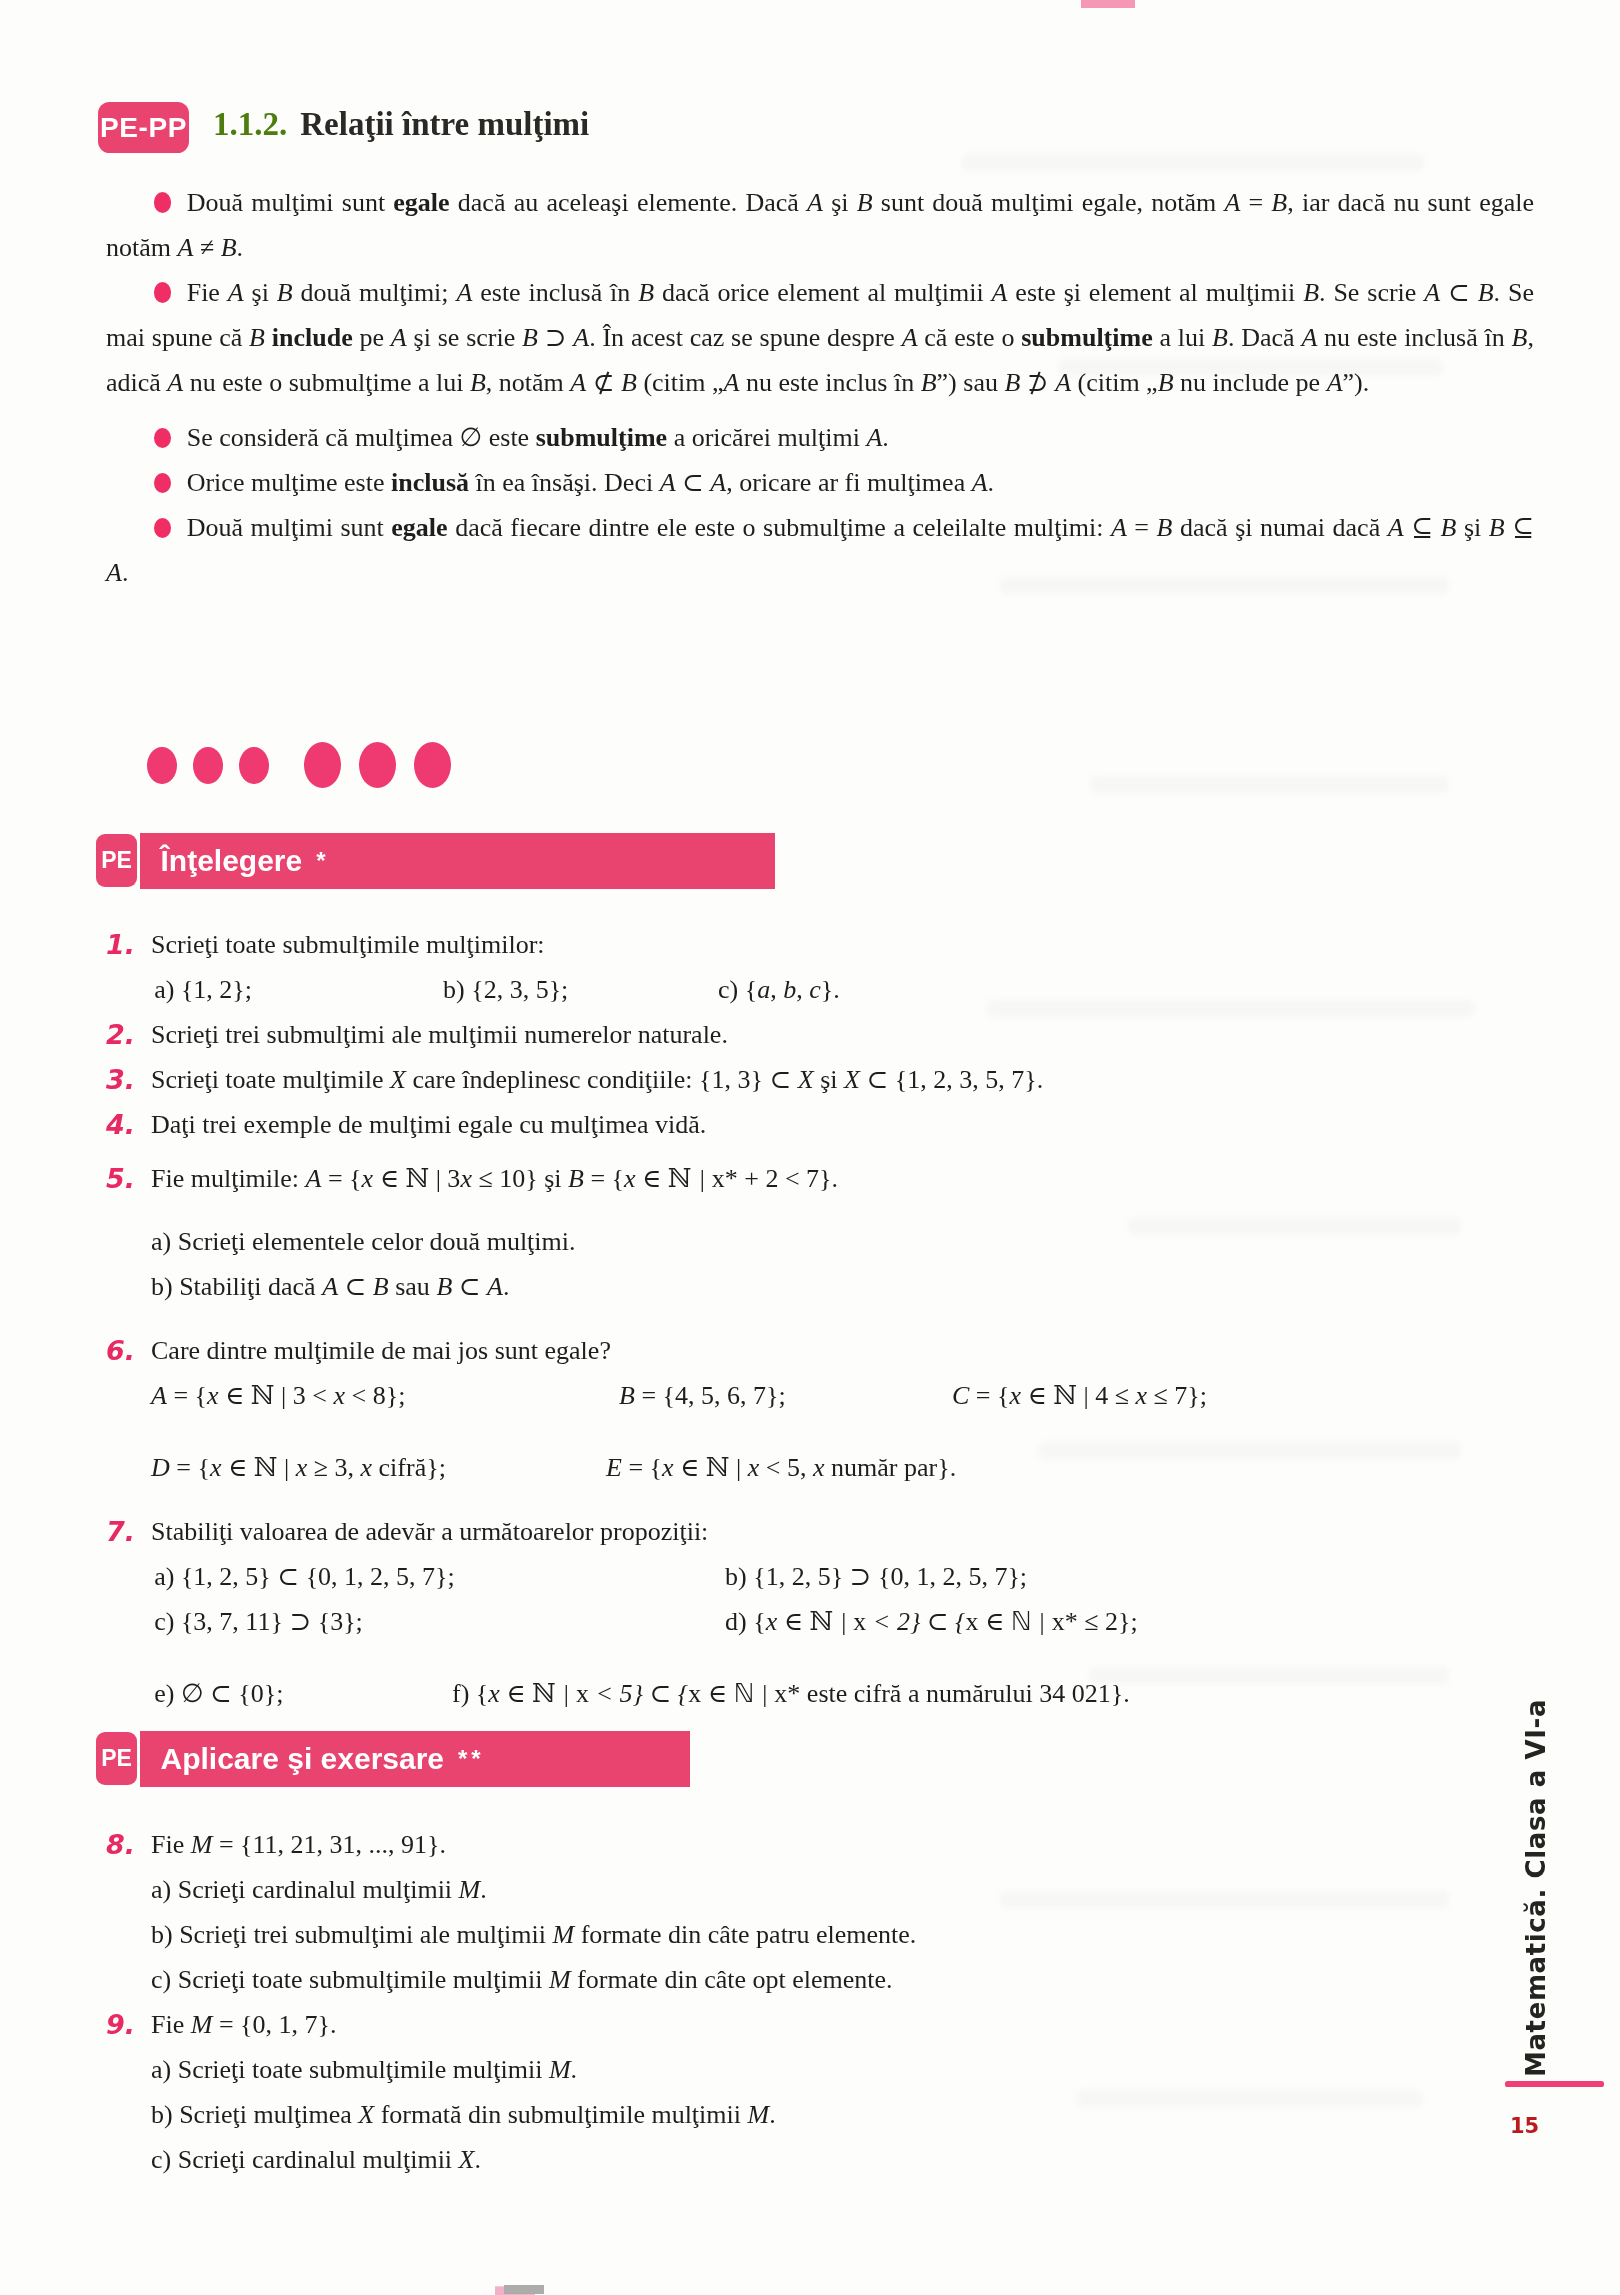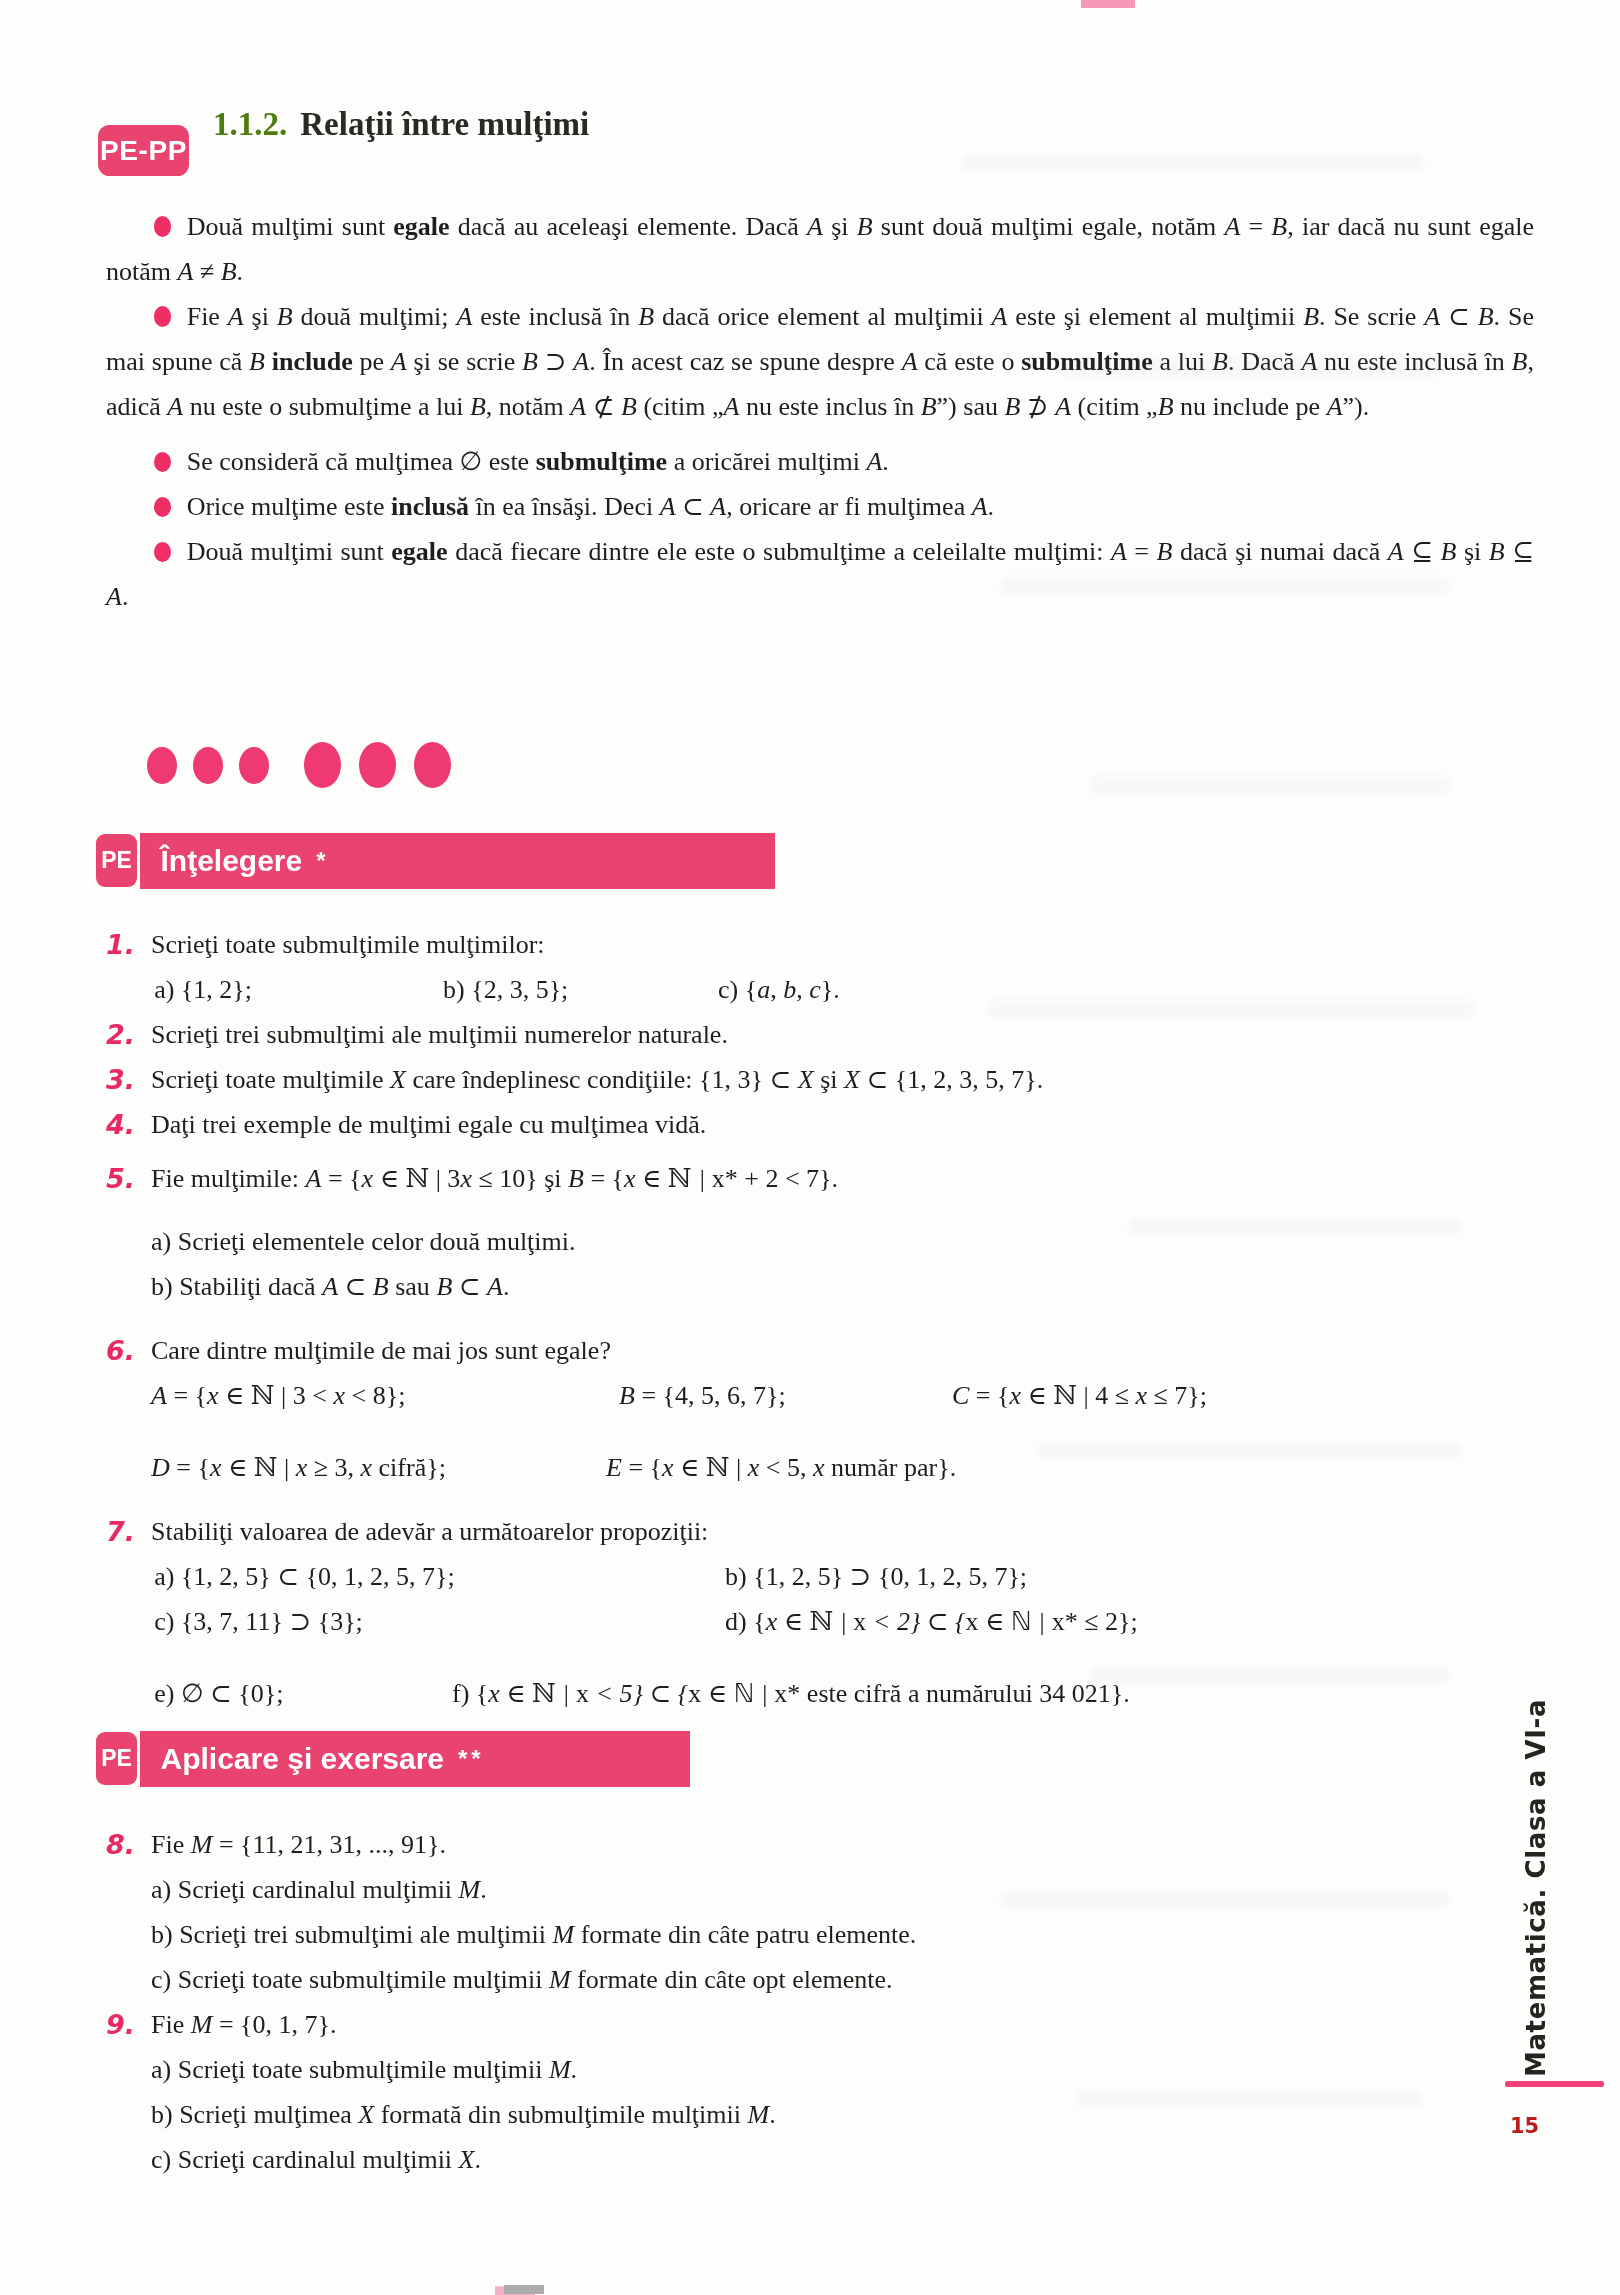--- a/index.html
+++ b/index.html
@@ -4,32 +4,32 @@
 <style>
   html,body{margin:0;padding:0;}
   body{
     width:1621px;height:2295px;position:relative;overflow:hidden;
     background:#fdfdfb;
     font-family:"Liberation Serif","DejaVu Serif","DejaVu Sans",serif;
     color:#1f1e1c;
   }
   
   .hdr-badge{
-    position:absolute;left:98px;top:125px;width:91px;height:51px;
+    position:absolute;left:98px;top:102px;width:91px;height:51px;
     background:#e9446f;border-radius:11.5px;display:flex;align-items:center;justify-content:center;
     color:#fff;font-family:"Liberation Sans","DejaVu Sans",sans-serif;
     font-weight:bold;font-size:28px;letter-spacing:0.6px;
   }
   .hdr-title{
     position:absolute;left:213px;top:106px;white-space:nowrap;
     font-weight:bold;font-size:33px;color:#2b2926;
   }
   .hdr-title .num{color:#4d7c0f;margin-right:13px;}
   
-  #intro-list{position:absolute;left:106px;top:204px;width:1428px;}
+  #intro-list{position:absolute;left:106px;top:180px;width:1428px;}
   .bullet-p{
     margin:0;text-align:justify;font-size:26px;line-height:45px;text-indent:48px;
   }
   .bullet-p.gap{margin-top:10.3px;}
   .dot{
     display:inline-block;width:17.3px;height:20.5px;border-radius:50%;
     background:#ef2e66;margin-right:15.4px;vertical-align:-1.9px;text-indent:0;
   }
   b{font-weight:bold;} i{font-style:italic;}
   sup{font-size:65%;vertical-align:super;line-height:0;}

